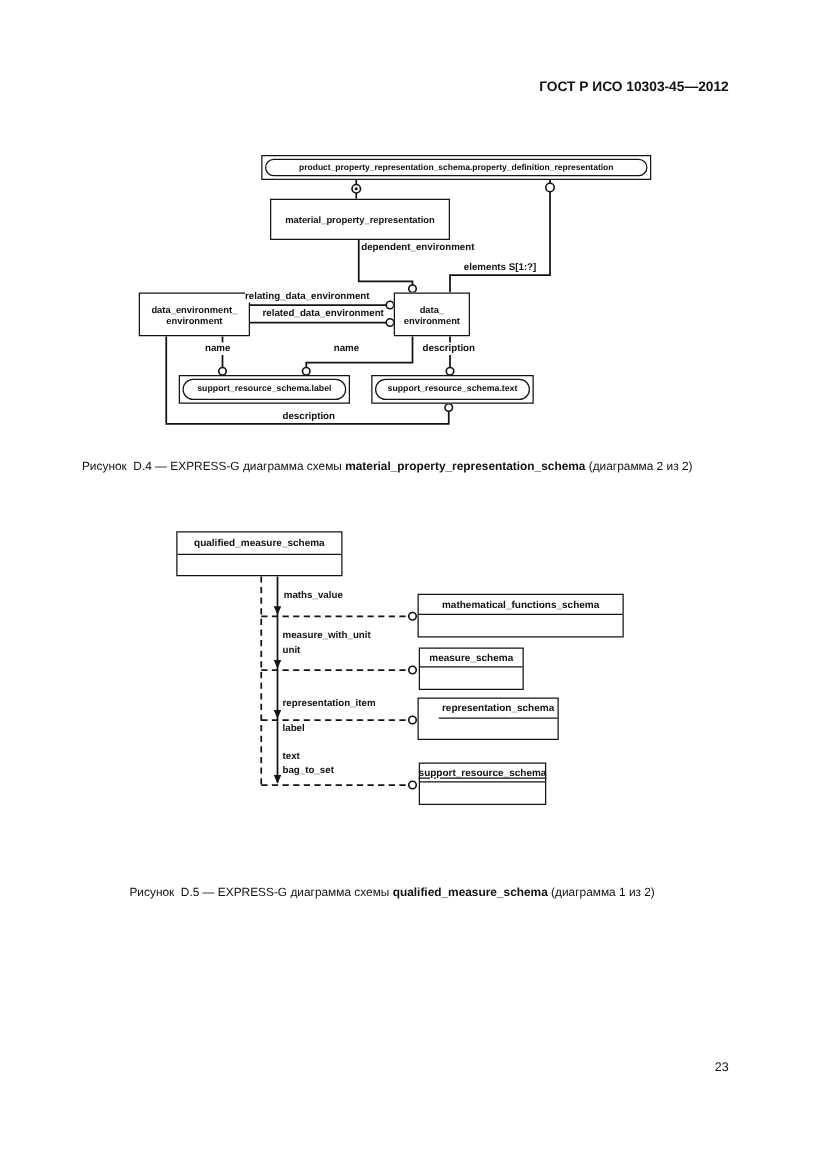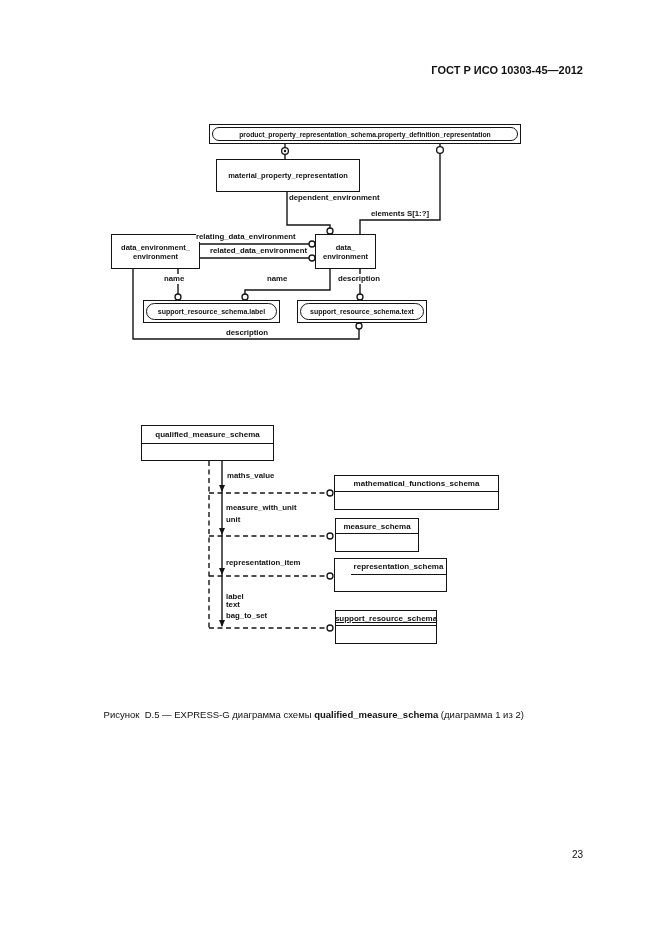--- a/index.html
+++ b/index.html
@@ -110,20 +110,23 @@
 
   <div class="dlabel" style="left:289px;top:193px;">dependent_environment</div>
   <div class="dlabel" style="left:371px;top:209px;">elements S[1:?]</div>
   <div class="dlabel" style="left:196px;top:232px;">relating_data_environment</div>
   <div class="dlabel" style="left:210px;top:246px;">related_data_environment</div>
   <div class="dlabel" style="left:164px;top:274px;">name</div>
   <div class="dlabel" style="left:267px;top:274px;">name</div>
   <div class="dlabel" style="left:338px;top:274px;">description</div>
   <div class="dlabel" style="left:226px;top:328px;">description</div>
 
+  <div class="caption" style="left:55px;top:356px;">
+    <span>Рисунок  D.4 — EXPRESS-G диаграмма схемы </span><span class="b">material_property_representation_schema</span><span> (диаграмма 2 из 2)</span>
+  </div>
 
   <div class="schema-box" style="left:141px;top:425px;width:133px;height:36px;">
     <div class="schema-title" style="height:18px;">qualified_measure_schema</div>
   </div>
 
   <div class="schema-box" style="left:334px;top:475px;width:165px;height:35px;">
     <div class="schema-title" style="height:16px;">mathematical_functions_schema</div>
   </div>
 
   <div class="schema-box" style="left:335px;top:518px;width:84px;height:34px;">
@@ -135,21 +138,21 @@
   </div>
 
   <div class="schema-box" style="left:335px;top:610px;width:102px;height:34px;text-decoration:underline;">
     <div class="schema-title" style="height:15px;">support_resource_schema</div>
   </div>
 
   <div class="dlabel" style="left:227px;top:471px;">maths_value</div>
   <div class="dlabel" style="left:226px;top:503px;">measure_with_unit</div>
   <div class="dlabel" style="left:226px;top:515px;">unit</div>
   <div class="dlabel" style="left:226px;top:558px;">representation_item</div>
-  <div class="dlabel" style="left:226px;top:592px;">label</div>
+  <div class="dlabel" style="left:226px;top:578px;">label</div>
   <div class="dlabel" style="left:226px;top:600px;">text</div>
   <div class="dlabel" style="left:226px;top:611px;">bag_to_set</div>
 
   <div class="caption" style="left:93px;top:697px;">
     <span>Рисунок  D.5 — EXPRESS-G диаграмма схемы </span><span class="b">qualified_measure_schema</span><span> (диаграмма 1 из 2)</span>
   </div>
 
   <div class="pagenum" style="top:849px;right:78px;">23</div>
 
 </div>

